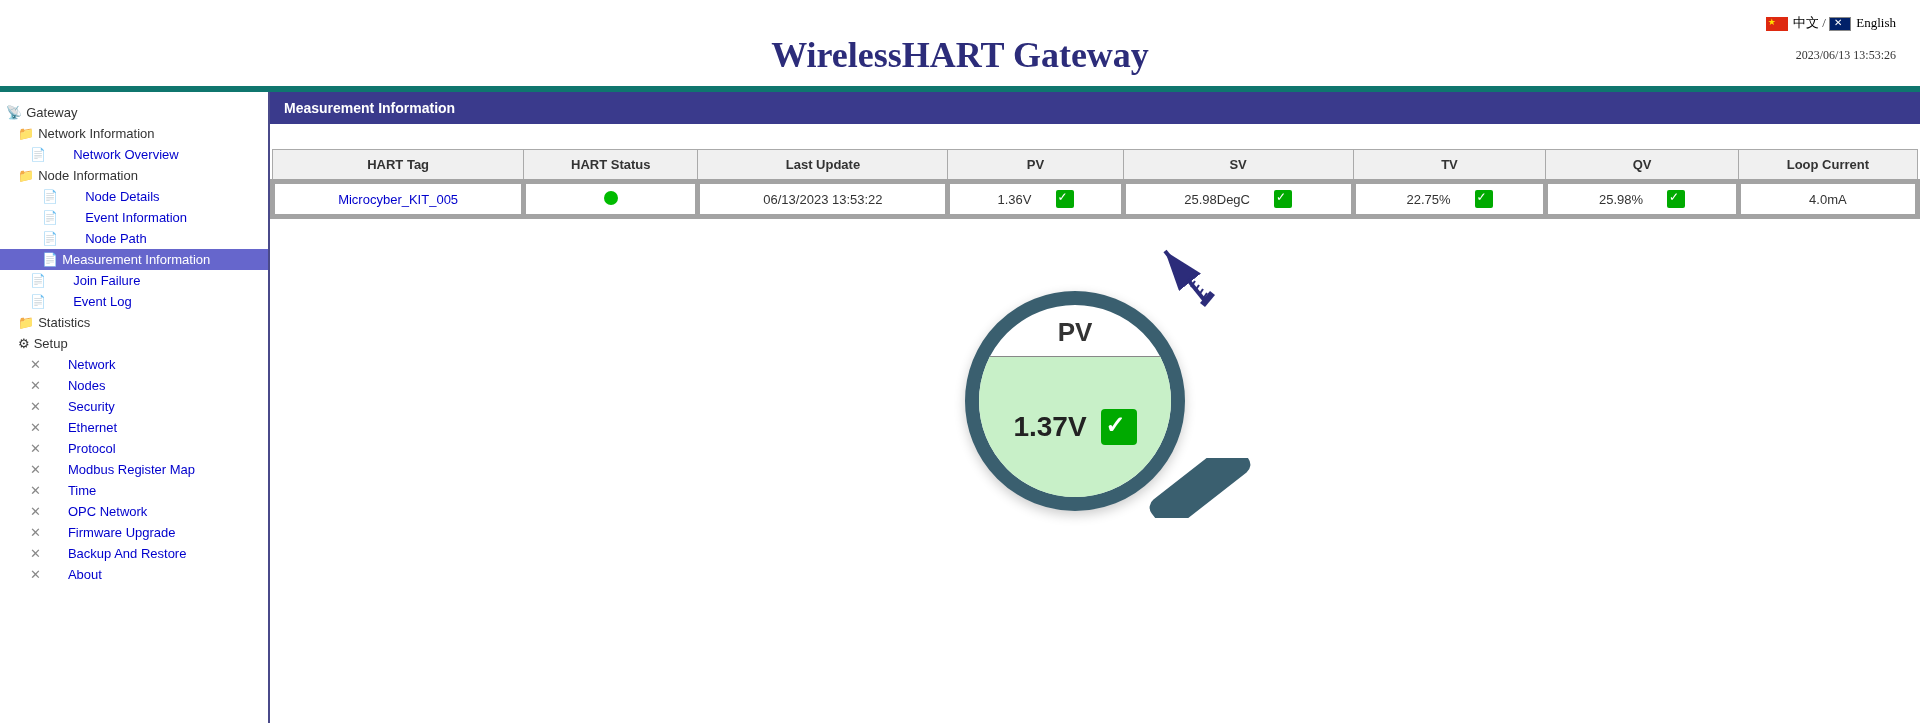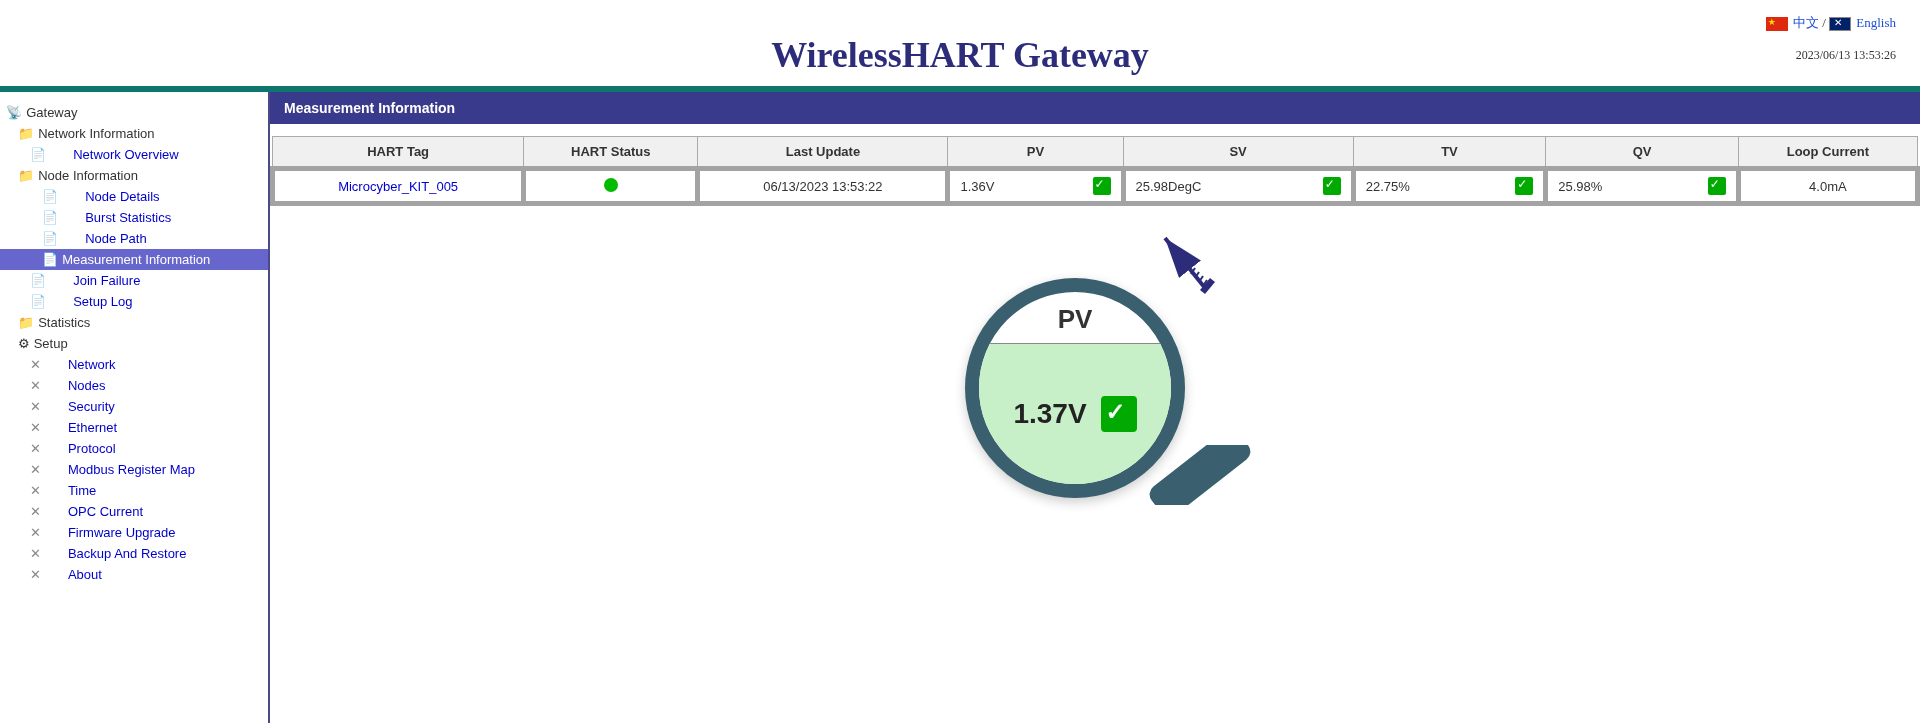--- a/index.html
+++ b/index.html
@@ -19,21 +19,21 @@
       color: #2c2c7a;
     }
     .header .lang-area {
       position: absolute;
       top: 14px;
       right: 24px;
       text-align: right;
       font-size: 13px;
     }
     .header .lang-area a {
-      color: #1d4ed8;
+      color: #000000;
       text-decoration: none;
     }
     .header .lang-area .datetime {
       display: block;
       color: #333;
       font-size: 12px;
       margin-top: 16px;
     }
 
     
@@ -82,20 +82,21 @@
       background: #3a3a8c;
       color: #fff;
       font-weight: bold;
       font-size: 14px;
       padding: 8px 14px;
     }
 
     
     .data-table-wrap {
       padding: 12px 0;
+      margin-top: 13px;
     }
     .data-table {
       width: 100%;
       border-collapse: collapse;
       border: 1px solid #aaa;
       font-size: 13px;
     }
     .data-table th {
       background: #f0f0f0;
       border: 1px solid #aaa;
@@ -112,21 +113,21 @@
     .data-table .green-dot {
       display: inline-block;
       width: 14px;
       height: 14px;
       background: #00bb00;
       border-radius: 50%;
     }
     .data-table .check-cell {
       display: flex;
       align-items: center;
-      justify-content: space-between;
+      justify-content: center;
       gap: 24px;
     }
     .data-table .checkmark {
       display: inline-block;
       width: 18px;
       height: 18px;
       background: #00aa00;
       border-radius: 2px;
       position: relative;
     }
@@ -301,21 +302,21 @@
       </li>
       <li>
         <div class="tree-item indent-3">
           <span class="icon">📄</span>
           <a>Node Details</a>
         </div>
       </li>
       <li>
         <div class="tree-item indent-3">
           <span class="icon">📄</span>
-          <a>Burst Statistics</a>
+          <a>Event Information</a>
         </div>
       </li>
       <li>
         <div class="tree-item indent-3">
           <span class="icon">📄</span>
           <a>Node Path</a>
         </div>
       </li>
       <li>
         <div class="tree-item indent-3 selected">
@@ -325,21 +326,21 @@
       </li>
       <li>
         <div class="tree-item indent-2">
           <span class="icon">📄</span>
           <a>Join Failure</a>
         </div>
       </li>
       <li>
         <div class="tree-item indent-2">
           <span class="icon">📄</span>
-          <a>Setup Log</a>
+          <a>Event Log</a>
         </div>
       </li>
       <li>
         <div class="tree-item indent-1">
           <span class="icon">📁</span>
           <span>Statistics</span>
         </div>
       </li>
       <li>
         <div class="tree-item indent-1">
@@ -385,21 +386,21 @@
       </li>
       <li>
         <div class="tree-item indent-2">
           <span class="icon" style="color:#888;">✕</span>
           <a>Time</a>
         </div>
       </li>
       <li>
         <div class="tree-item indent-2">
           <span class="icon" style="color:#888;">✕</span>
-          <a>OPC Current</a>
+          <a>OPC Network</a>
         </div>
       </li>
       <li>
         <div class="tree-item indent-2">
           <span class="icon" style="color:#888;">✕</span>
           <a>Firmware Upgrade</a>
         </div>
       </li>
       <li>
         <div class="tree-item indent-2">

